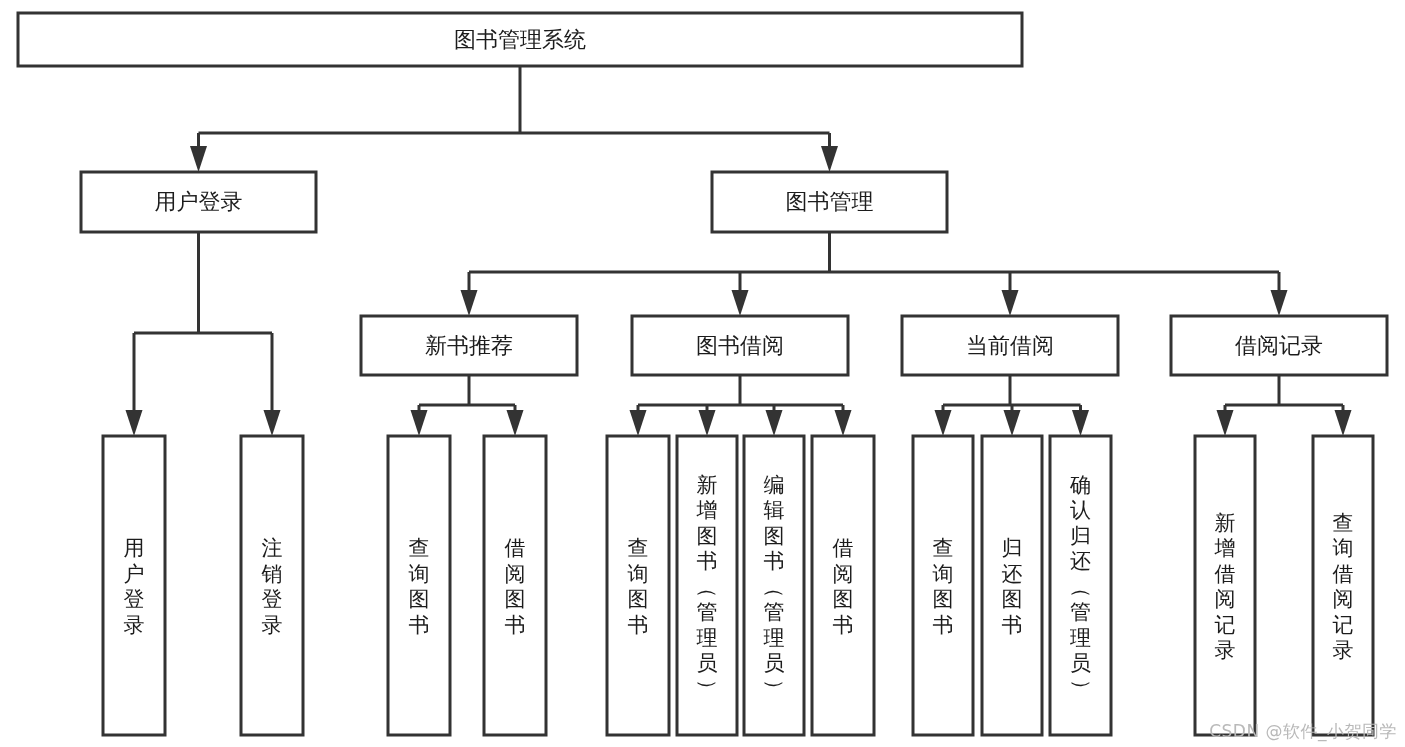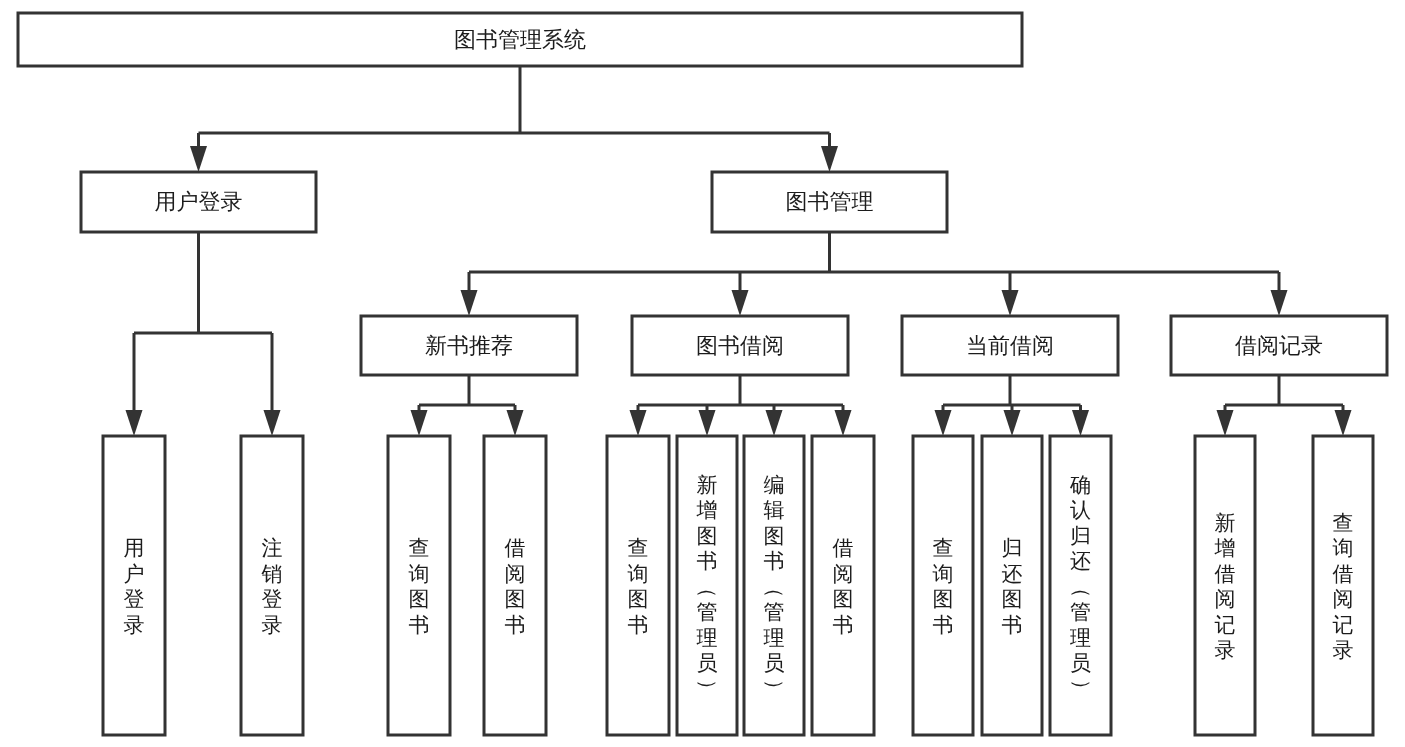--- a/index.html
+++ b/index.html
@@ -255,13 +255,14 @@
           <rect x="1313" y="436" width="60" height="299" class="node-box"></rect>
           <text x="1343" y="523.75" class="node-label vertical-text" font-size="21">查</text>
           <text x="1343" y="549.25" class="node-label vertical-text" font-size="21">询</text>
           <text x="1343" y="574.75" class="node-label vertical-text" font-size="21">借</text>
           <text x="1343" y="600.25" class="node-label vertical-text" font-size="21">阅</text>
           <text x="1343" y="625.75" class="node-label vertical-text" font-size="21">记</text>
           <text x="1343" y="651.25" class="node-label vertical-text" font-size="21">录</text>
         </g>
       </g>
   </svg>
+  <div class="watermark-text">CSDN @软件_小贺同学</div>
 </div>
 
 </body></html>

